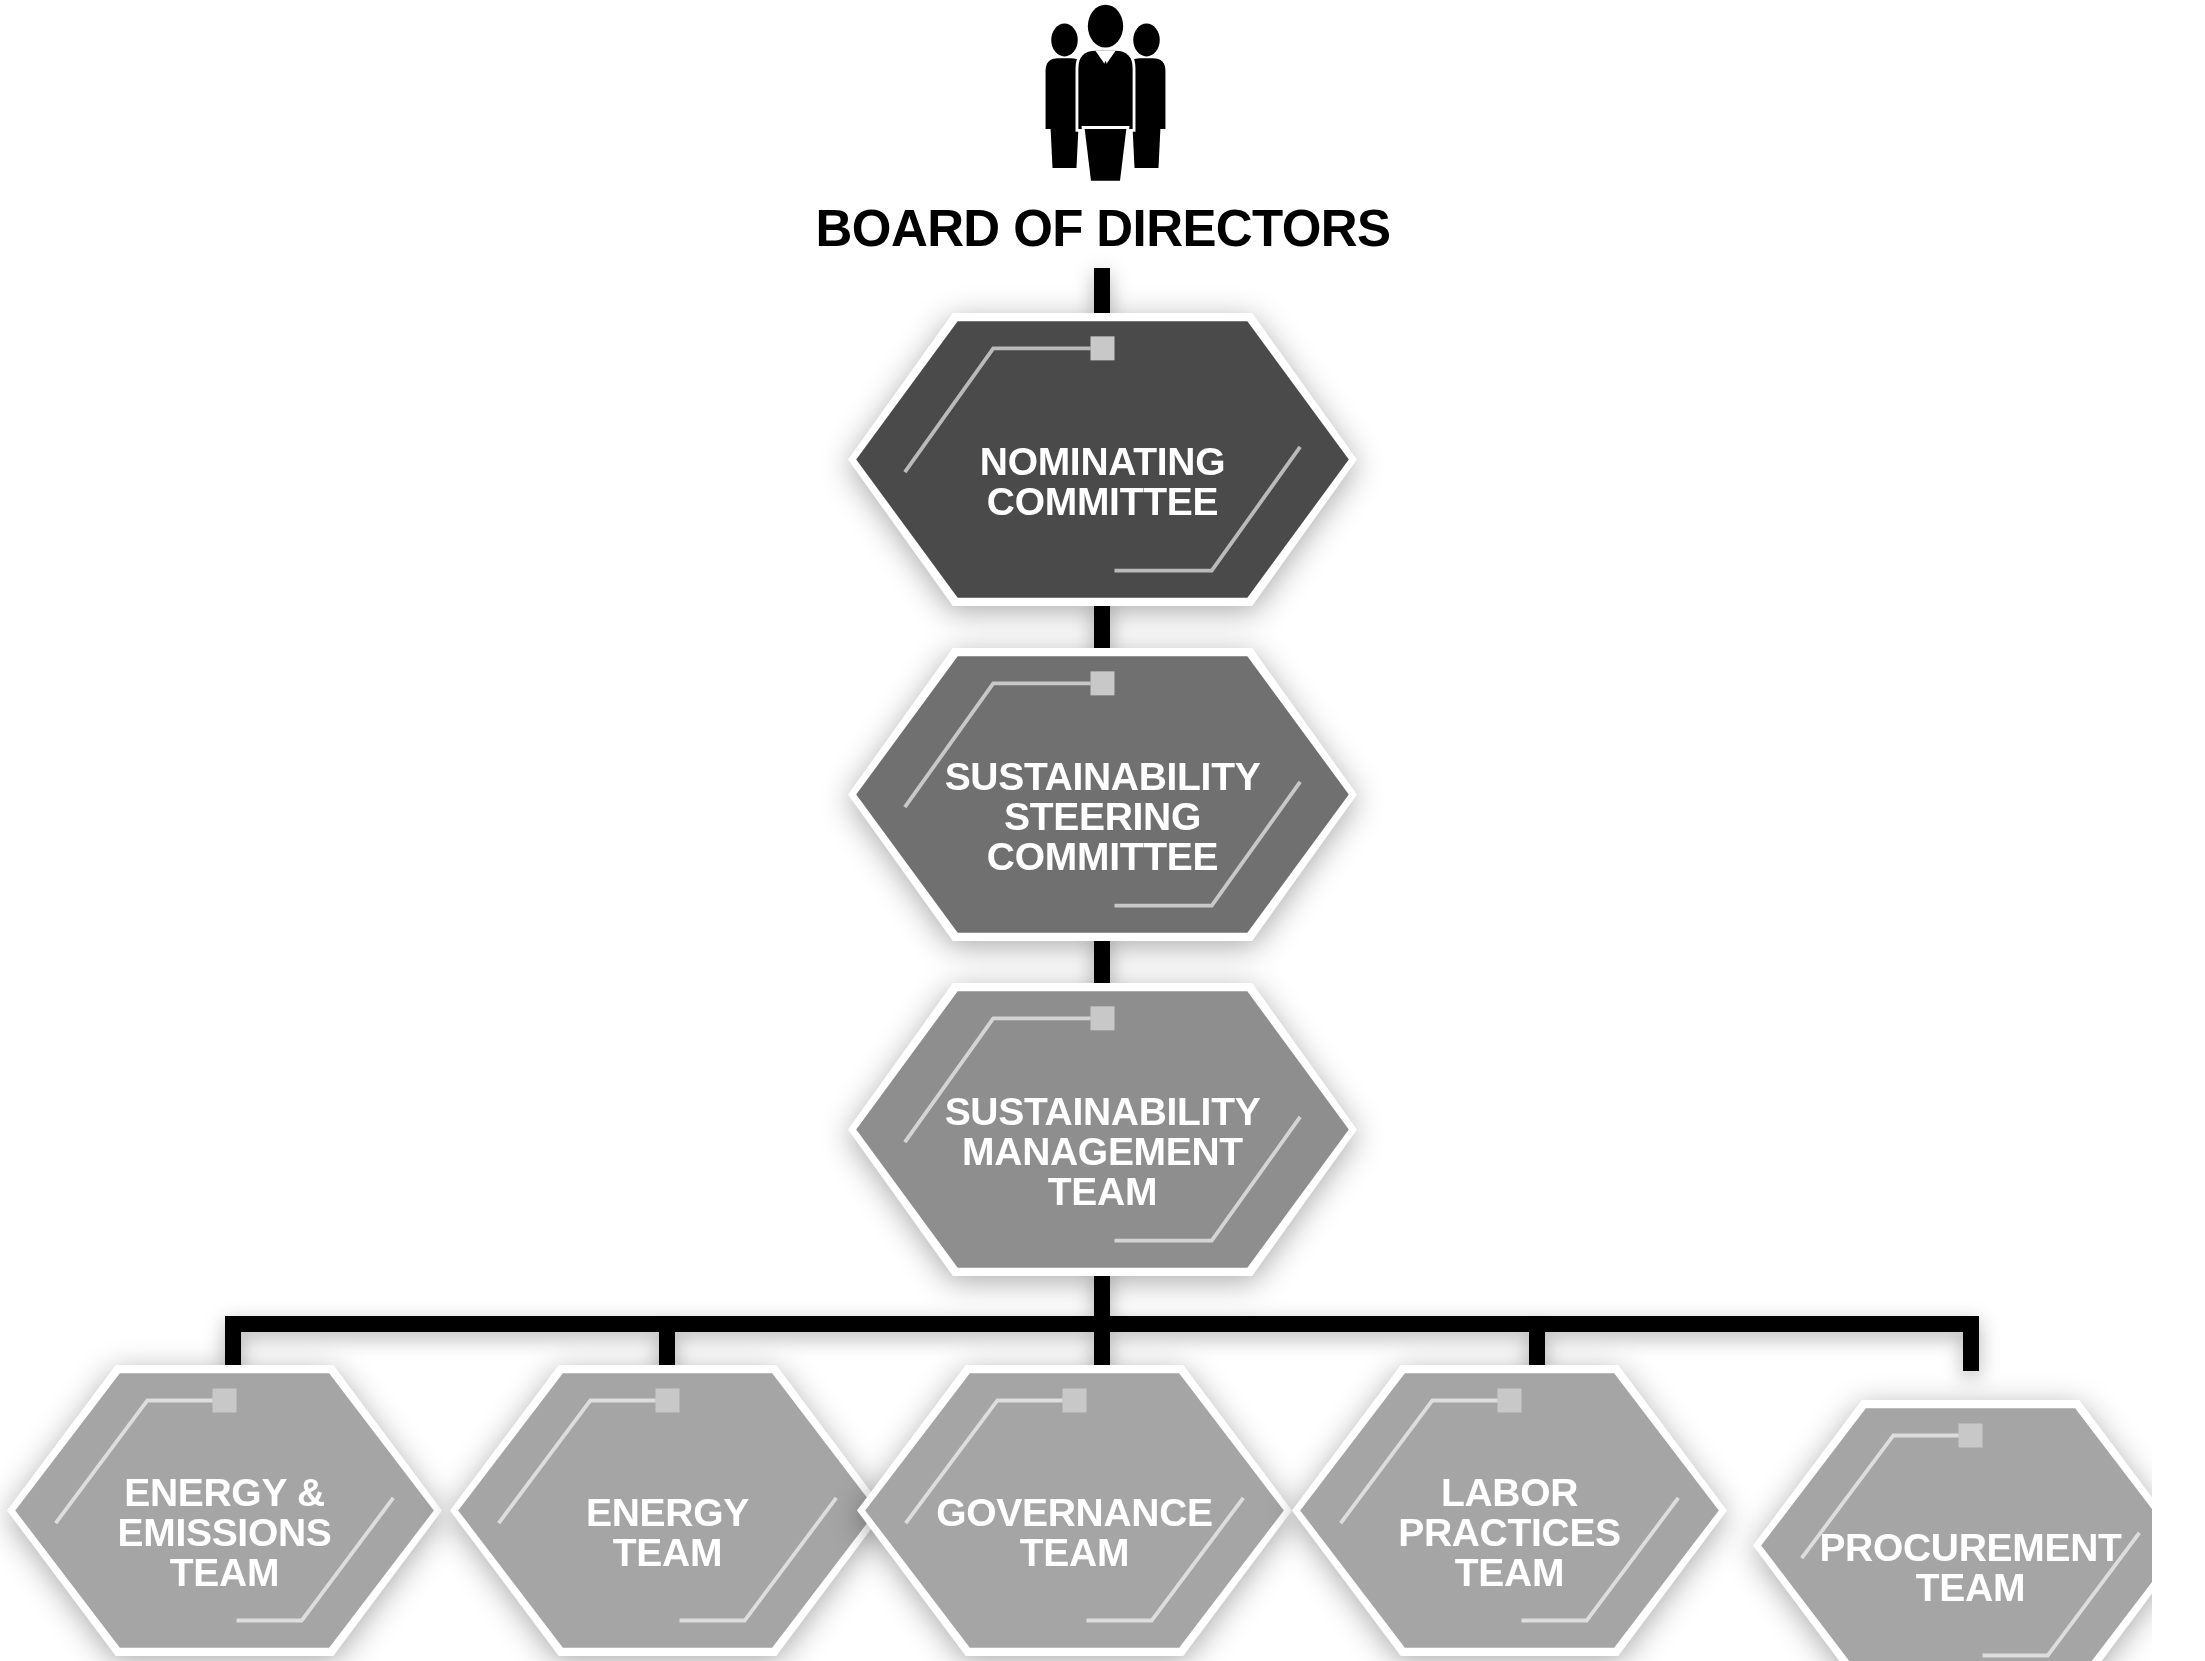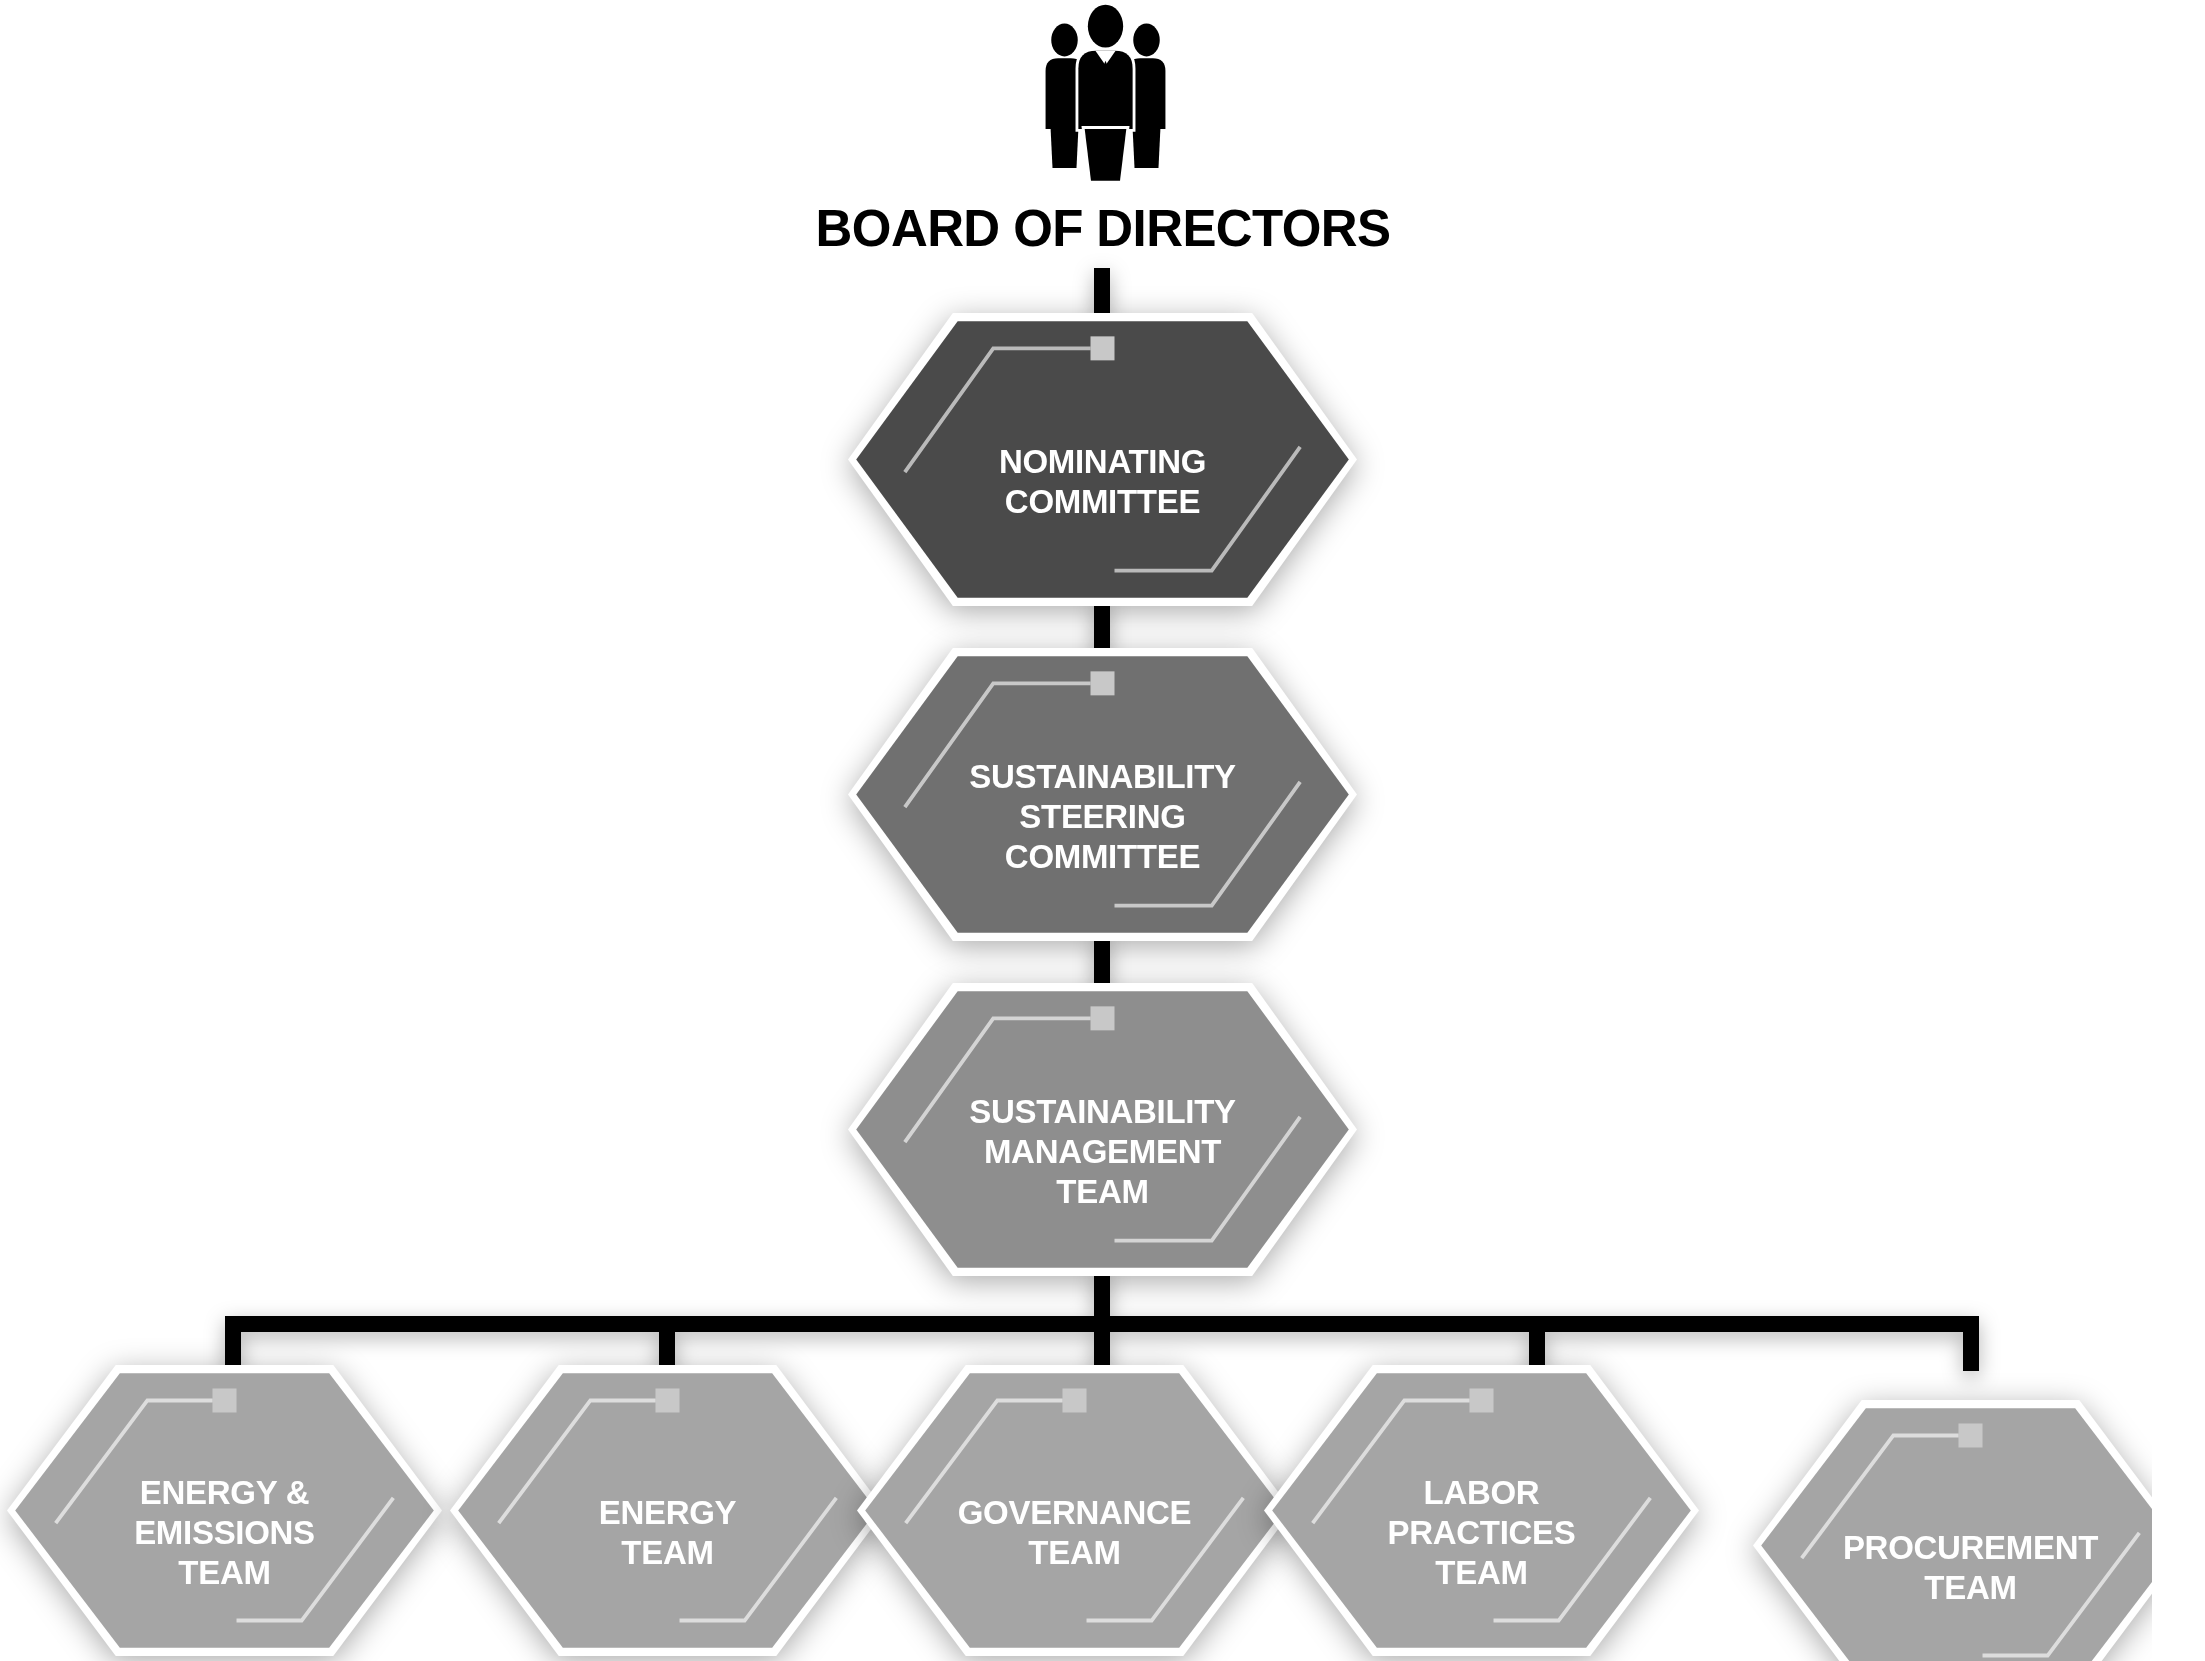--- a/index.html
+++ b/index.html
@@ -26,21 +26,21 @@
   .hex-top .hex-shape{clip-path:polygon(0% 50%,20.6% 0%,79.4% 0%,100% 50%,79.4% 100%,20.6% 100%);}
   .hex-bottom .hex-shape{clip-path:polygon(0% 50%,25% 0%,75% 0%,100% 50%,75% 100%,25% 100%);}
   .hex-outer{inset:0;background:var(--c-border,#fff);}
   .hex-inner{inset:8.2px;}
   .decal{position:absolute;inset:0;width:100%;height:100%;}
   .decal .sq{fill:var(--c-square,#c8c8c8);}
   .decal .ln{fill:none;stroke:var(--c-line,rgba(255,255,255,.62));stroke-width:6;}
   .hex-label{
     position:absolute;inset:0;display:flex;align-items:center;justify-content:center;
     text-align:center;white-space:pre-line;color:var(--c-text,#fff);
-    font-size:33px;font-weight:700;line-height:40px;letter-spacing:-0.3px;margin-top:45px;
+    font-size:39px;font-weight:700;line-height:40px;letter-spacing:-0.3px;margin-top:45px;
   }
 </style>
 </head>
 <body>
 
 <div id="stage">
 
   <svg class="board-icon" viewBox="0 0 214 282" aria-hidden="true">
 
     <g fill="#000000">
@@ -146,21 +146,21 @@
     <div class="hex-shape hex-inner" style="background: rgb(165, 165, 165);"></div>
     <svg class="decal" viewBox="0 0 688 460">
       <rect class="sq" x="325" y="37" width="38" height="38"></rect>
       <path class="ln" d="M325,56 L222,56 L77,250"></path>
       <path class="ln" d="M363,404 L466,404 L611,210"></path>
     </svg>
     <div class="hex-label">GOVERNANCE
 TEAM</div>
   </div>
 
-  <div class="hex hex-bottom" style="left:1264px;top:1365px;">
+  <div class="hex hex-bottom" style="left:1292px;top:1365px;">
     <div class="hex-shape hex-outer"></div>
     <div class="hex-shape hex-inner" style="background: rgb(165, 165, 165);"></div>
     <svg class="decal" viewBox="0 0 688 460">
       <rect class="sq" x="325" y="37" width="38" height="38"></rect>
       <path class="ln" d="M325,56 L222,56 L77,250"></path>
       <path class="ln" d="M363,404 L466,404 L611,210"></path>
     </svg>
     <div class="hex-label">LABOR
 PRACTICES
 TEAM</div>

